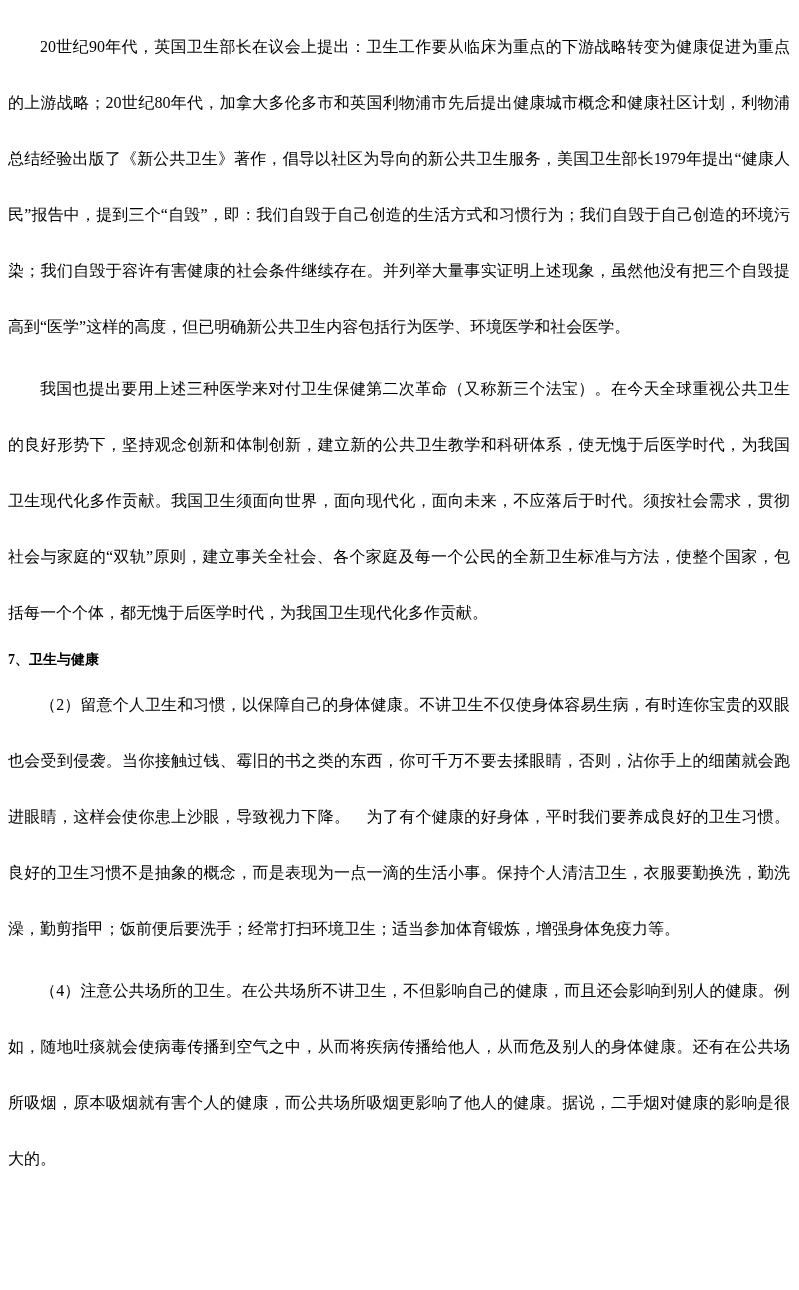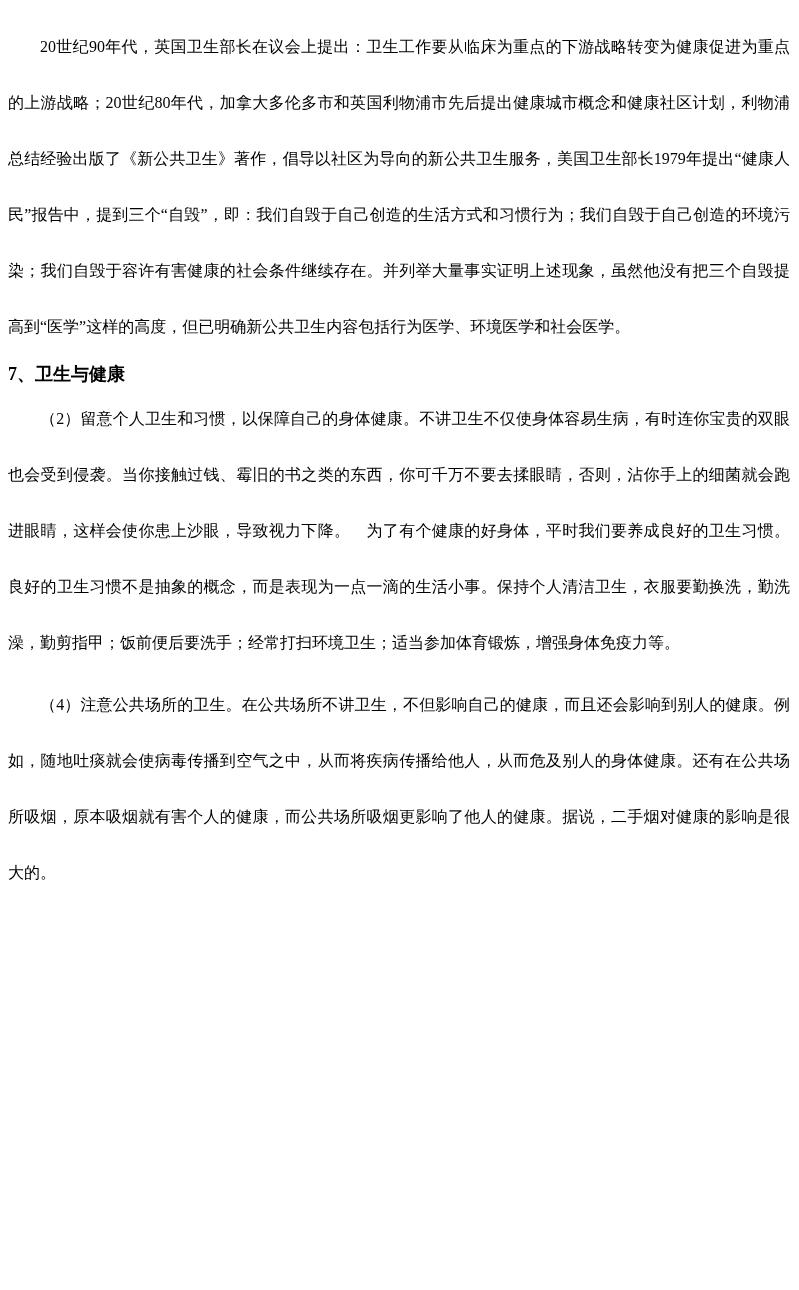--- a/index.html
+++ b/index.html
@@ -20,33 +20,34 @@
   }
   .para {
     margin: 0 0 6px 0;
     line-height: 56px;
     text-align: justify;
     text-justify: inter-ideograph;
     text-indent: 2em;
     word-break: break-all;
   }
   .section-heading {
-    font-size: 18px;
+    font-size: 14px;
     font-weight: bold;
     line-height: 26px;
     margin: 4px 0 4px 0;
     text-indent: 0;
   }
 </style>
 </head>
 <body>
 
 <div class="page">
   <p class="para">20世纪90年代，英国卫生部长在议会上提出：卫生工作要从临床为重点的下游战略转变为健康促进为重点的上游战略；20世纪80年代，加拿大多伦多市和英国利物浦市先后提出健康城市概念和健康社区计划，利物浦总结经验出版了《新公共卫生》著作，倡导以社区为导向的新公共卫生服务，美国卫生部长1979年提出“健康人民”报告中，提到三个“自毁”，即：我们自毁于自己创造的生活方式和习惯行为；我们自毁于自己创造的环境污染；我们自毁于容许有害健康的社会条件继续存在。并列举大量事实证明上述现象，虽然他没有把三个自毁提高到“医学”这样的高度，但已明确新公共卫生内容包括行为医学、环境医学和社会医学。</p>
 
+  <p class="para">我国也提出要用上述三种医学来对付卫生保健第二次革命（又称新三个法宝）。在今天全球重视公共卫生的良好形势下，坚持观念创新和体制创新，建立新的公共卫生教学和科研体系，使无愧于后医学时代，为我国卫生现代化多作贡献。我国卫生须面向世界，面向现代化，面向未来，不应落后于时代。须按社会需求，贯彻社会与家庭的“双轨”原则，建立事关全社会、各个家庭及每一个公民的全新卫生标准与方法，使整个国家，包括每一个个体，都无愧于后医学时代，为我国卫生现代化多作贡献。</p>
 
   <h2 class="section-heading">7、卫生与健康</h2>
 
 
 
   <p class="para">（2）留意个人卫生和习惯，以保障自己的身体健康。不讲卫生不仅使身体容易生病，有时连你宝贵的双眼也会受到侵袭。当你接触过钱、霉旧的书之类的东西，你可千万不要去揉眼睛，否则，沾你手上的细菌就会跑进眼睛，这样会使你患上沙眼，导致视力下降。　为了有个健康的好身体，平时我们要养成良好的卫生习惯。良好的卫生习惯不是抽象的概念，而是表现为一点一滴的生活小事。保持个人清洁卫生，衣服要勤换洗，勤洗澡，勤剪指甲；饭前便后要洗手；经常打扫环境卫生；适当参加体育锻炼，增强身体免疫力等。</p>
 
 
   <p class="para">（4）注意公共场所的卫生。在公共场所不讲卫生，不但影响自己的健康，而且还会影响到别人的健康。例如，随地吐痰就会使病毒传播到空气之中，从而将疾病传播给他人，从而危及别人的身体健康。还有在公共场所吸烟，原本吸烟就有害个人的健康，而公共场所吸烟更影响了他人的健康。据说，二手烟对健康的影响是很大的。</p>
 

